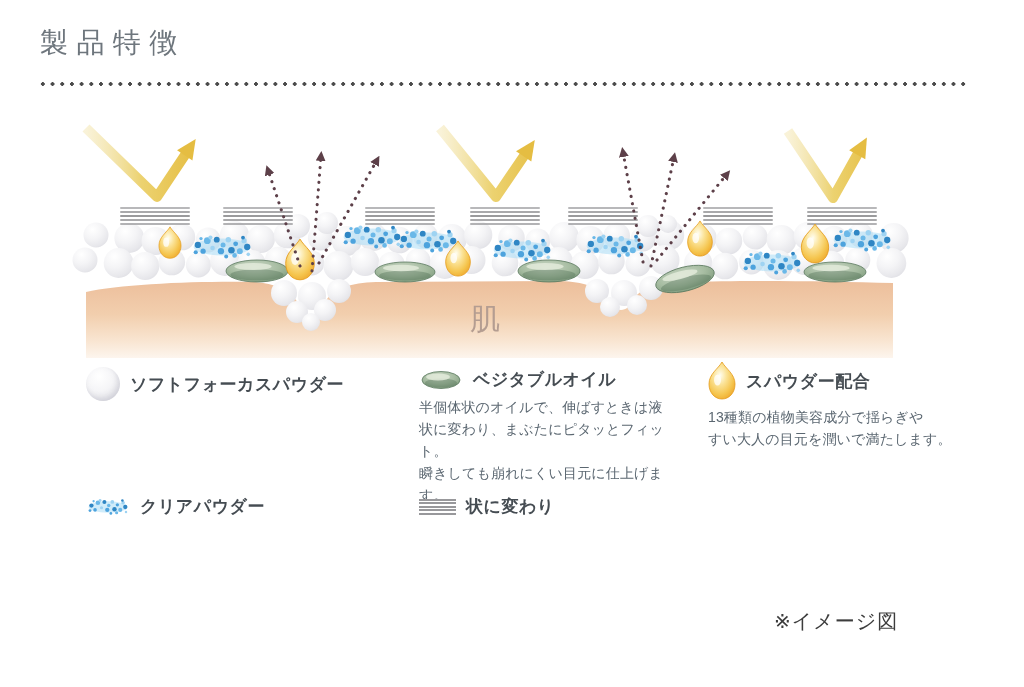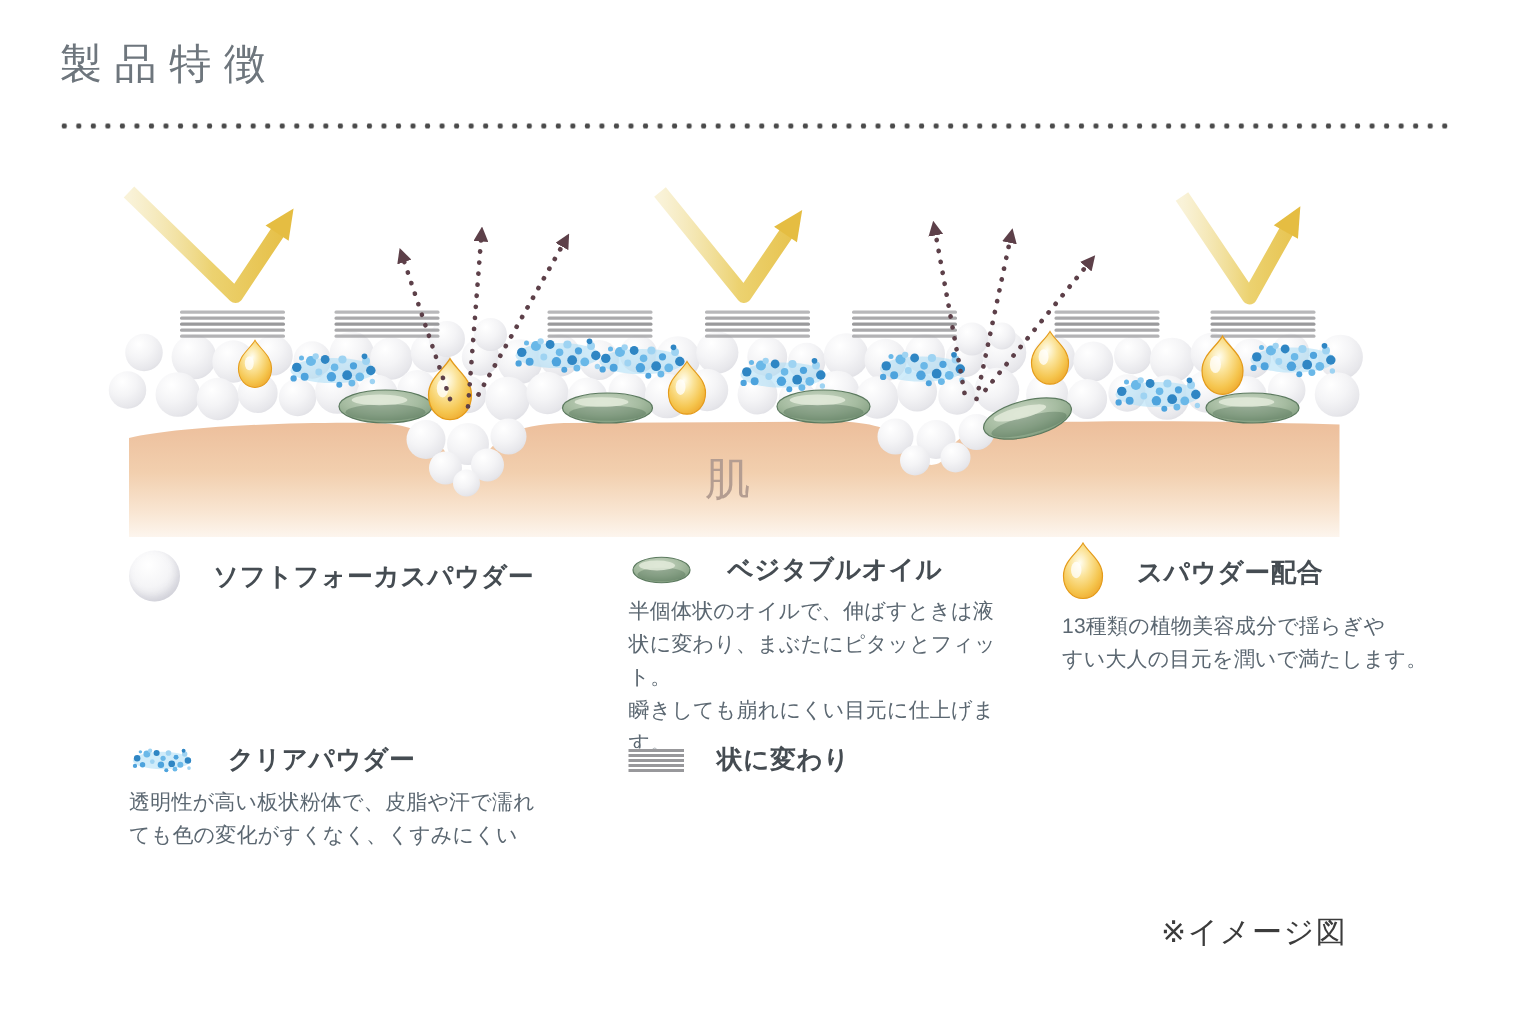--- a/index.html
+++ b/index.html
@@ -12,21 +12,21 @@
     font-family:"Liberation Serif","DejaVu Serif",serif;
     font-size:28px;font-weight:500;color:#6e767d;letter-spacing:0.30em;
   }
   .dotted-divider{
     position:absolute;left:38px;top:81px;width:932px;height:6px;
     background-image:radial-gradient(circle,#4b4b4b 1.7px,transparent 2px);
     background-size:9.7px 6px;background-repeat:repeat-x;background-position:0 50%;
   }
   #diagram{position:absolute;left:0;top:0;}
   .legend{position:absolute;}
-  .legend-head{display:flex;align-items:center;gap:22px;margin-bottom:6px;}
+  .legend-head{display:flex;align-items:center;gap:10px;margin-bottom:6px;}
   .legend-title{font-size:17px;font-weight:bold;color:#454c52;letter-spacing:0.03em;}
   .legend-body{font-size:14px;color:#5b6771;line-height:1.57;letter-spacing:0.01em;white-space:pre-line;}
   .sphere-icon{
     width:34px;height:34px;border-radius:50%;flex:0 0 auto;
     background:radial-gradient(circle at 38% 28%,#ffffff 0%,#f5f5f7 45%,#e8e8ec 72%,#d6d6dc 100%);
     box-shadow:inset -2px -3px 5px rgba(175,175,188,.35);
   }
   .stripes-icon{
     width:37px;height:16px;flex:0 0 auto;
     background:repeating-linear-gradient(to bottom,#98989b 0px,#98989b 2px,#ffffff 2px,#ffffff 3.4px);
@@ -499,22 +499,20 @@
           <circle cx="30.64" cy="15.76" r="1.584" fill="#6ab8e8"></circle>
           <circle cx="14.08" cy="3.5200000000000005" r="1.44" fill="#9ed3f2"></circle>
           <circle cx="36.4" cy="3.5200000000000005" r="1.296" fill="#2f86c4"></circle>
           <circle cx="24.88" cy="16.48" r="1.3679999999999999" fill="#4da3dd"></circle>
           <circle cx="7.600000000000001" cy="4.24" r="1.152" fill="#6ab8e8"></circle>
           <circle cx="40" cy="15.04" r="1.224" fill="#9ed3f2"></circle>
         </g>
     </svg>
     <div class="legend-title">クリアパウダー</div>
   </div>
-  <div class="legend-body">透明性が高い板状粉体で、皮脂や汗で濡れ
-ても色の変化がすくなく、くすみにくい</div>
 </div>
 
 <div class="legend" id="leg4">
   <div class="legend-head">
     <div class="stripes-icon"></div>
     <div class="legend-title">状に変わり</div>
   </div>
 </div>
 
 <div class="image-note">※イメージ図</div>

